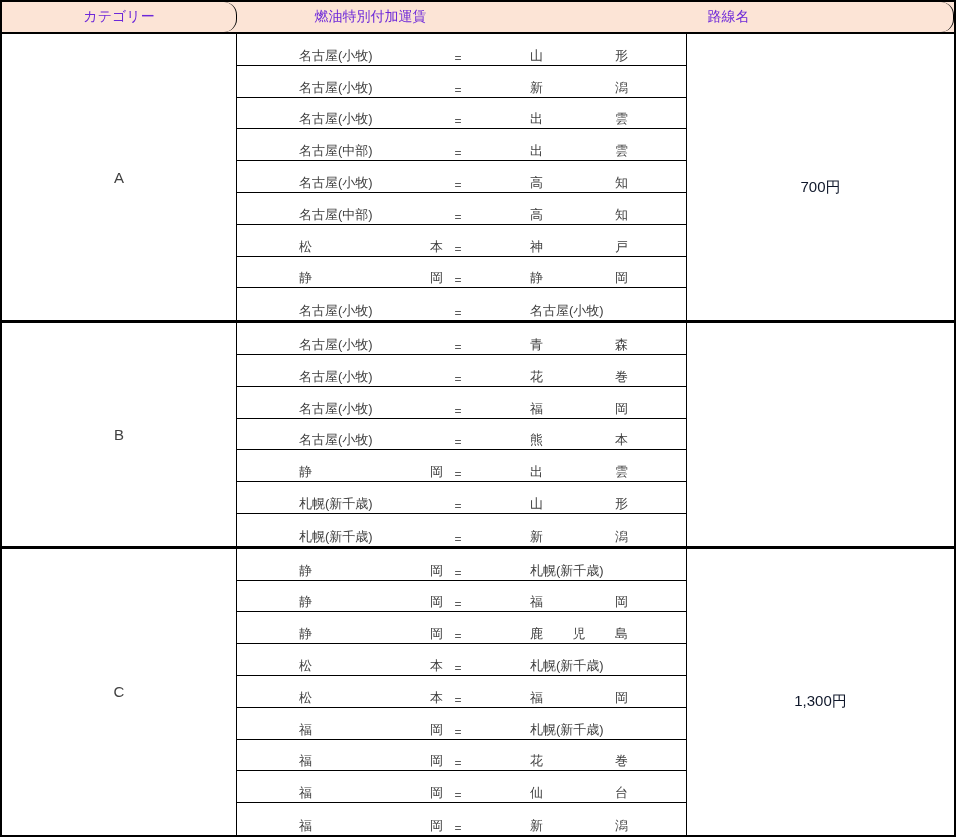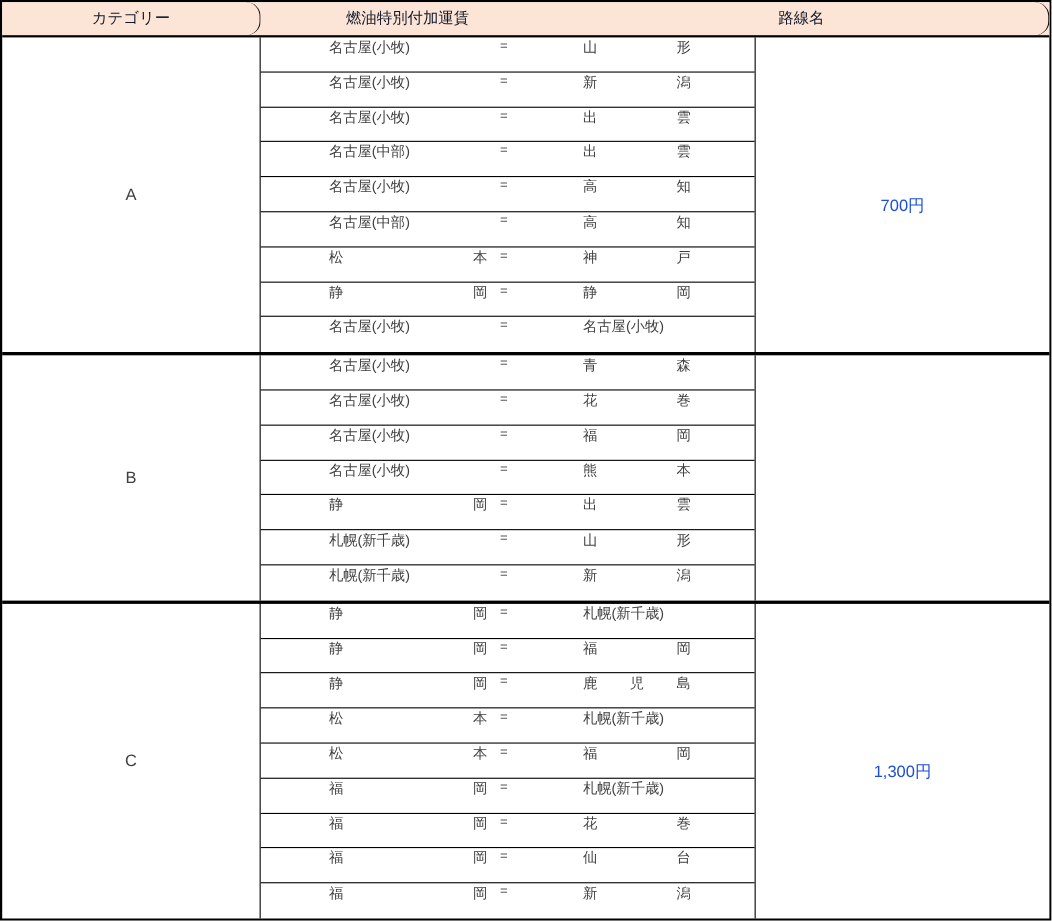--- a/index.html
+++ b/index.html
@@ -23,21 +23,21 @@
     height: 32px;
     flex: 0 0 32px;
     background: #fce4d6;
     border-bottom: 2px solid #000;
   }
   .th {
     display: flex;
     align-items: center;
     justify-content: center;
     font-size: 14px;
-    color: #0f172a;
+    color: #6d28d9;
     border-radius: 13px;
   }
   .th-category { width: 235px; border-right: 1px solid #000; }
   .th-route    { width: 450px; border-right: 1px solid #000; }
   .th-fare     { flex: 1; }
   
   .section {
     display: flex;
     flex: 0 0 auto;
   }
@@ -54,32 +54,32 @@
   .routes-col {
     width: 450px;
     border-right: 1px solid #000;
     display: flex;
     flex-direction: column;
   }
   .route-row {
     height: 31.8px;
     flex: 1 1 auto;
     display: flex;
-    align-items: flex-start;
+    align-items: flex-end;
     font-size: 13px;
     color: #404040;
   }
   .route-row:not(:last-child) { border-bottom: 1px solid #000; }
   .fare-cell {
     flex: 1;
     display: flex;
     align-items: center;
     justify-content: center;
     font-size: 15px;
-    color: #1d4ed8;
+    color: #0f172a;
     margin-top: 20px;
   }
   
   .origin-name {
     margin-left: 62px;
     width: 144px;
     display: flex;
     justify-content: space-between;
   }
   .eq {

